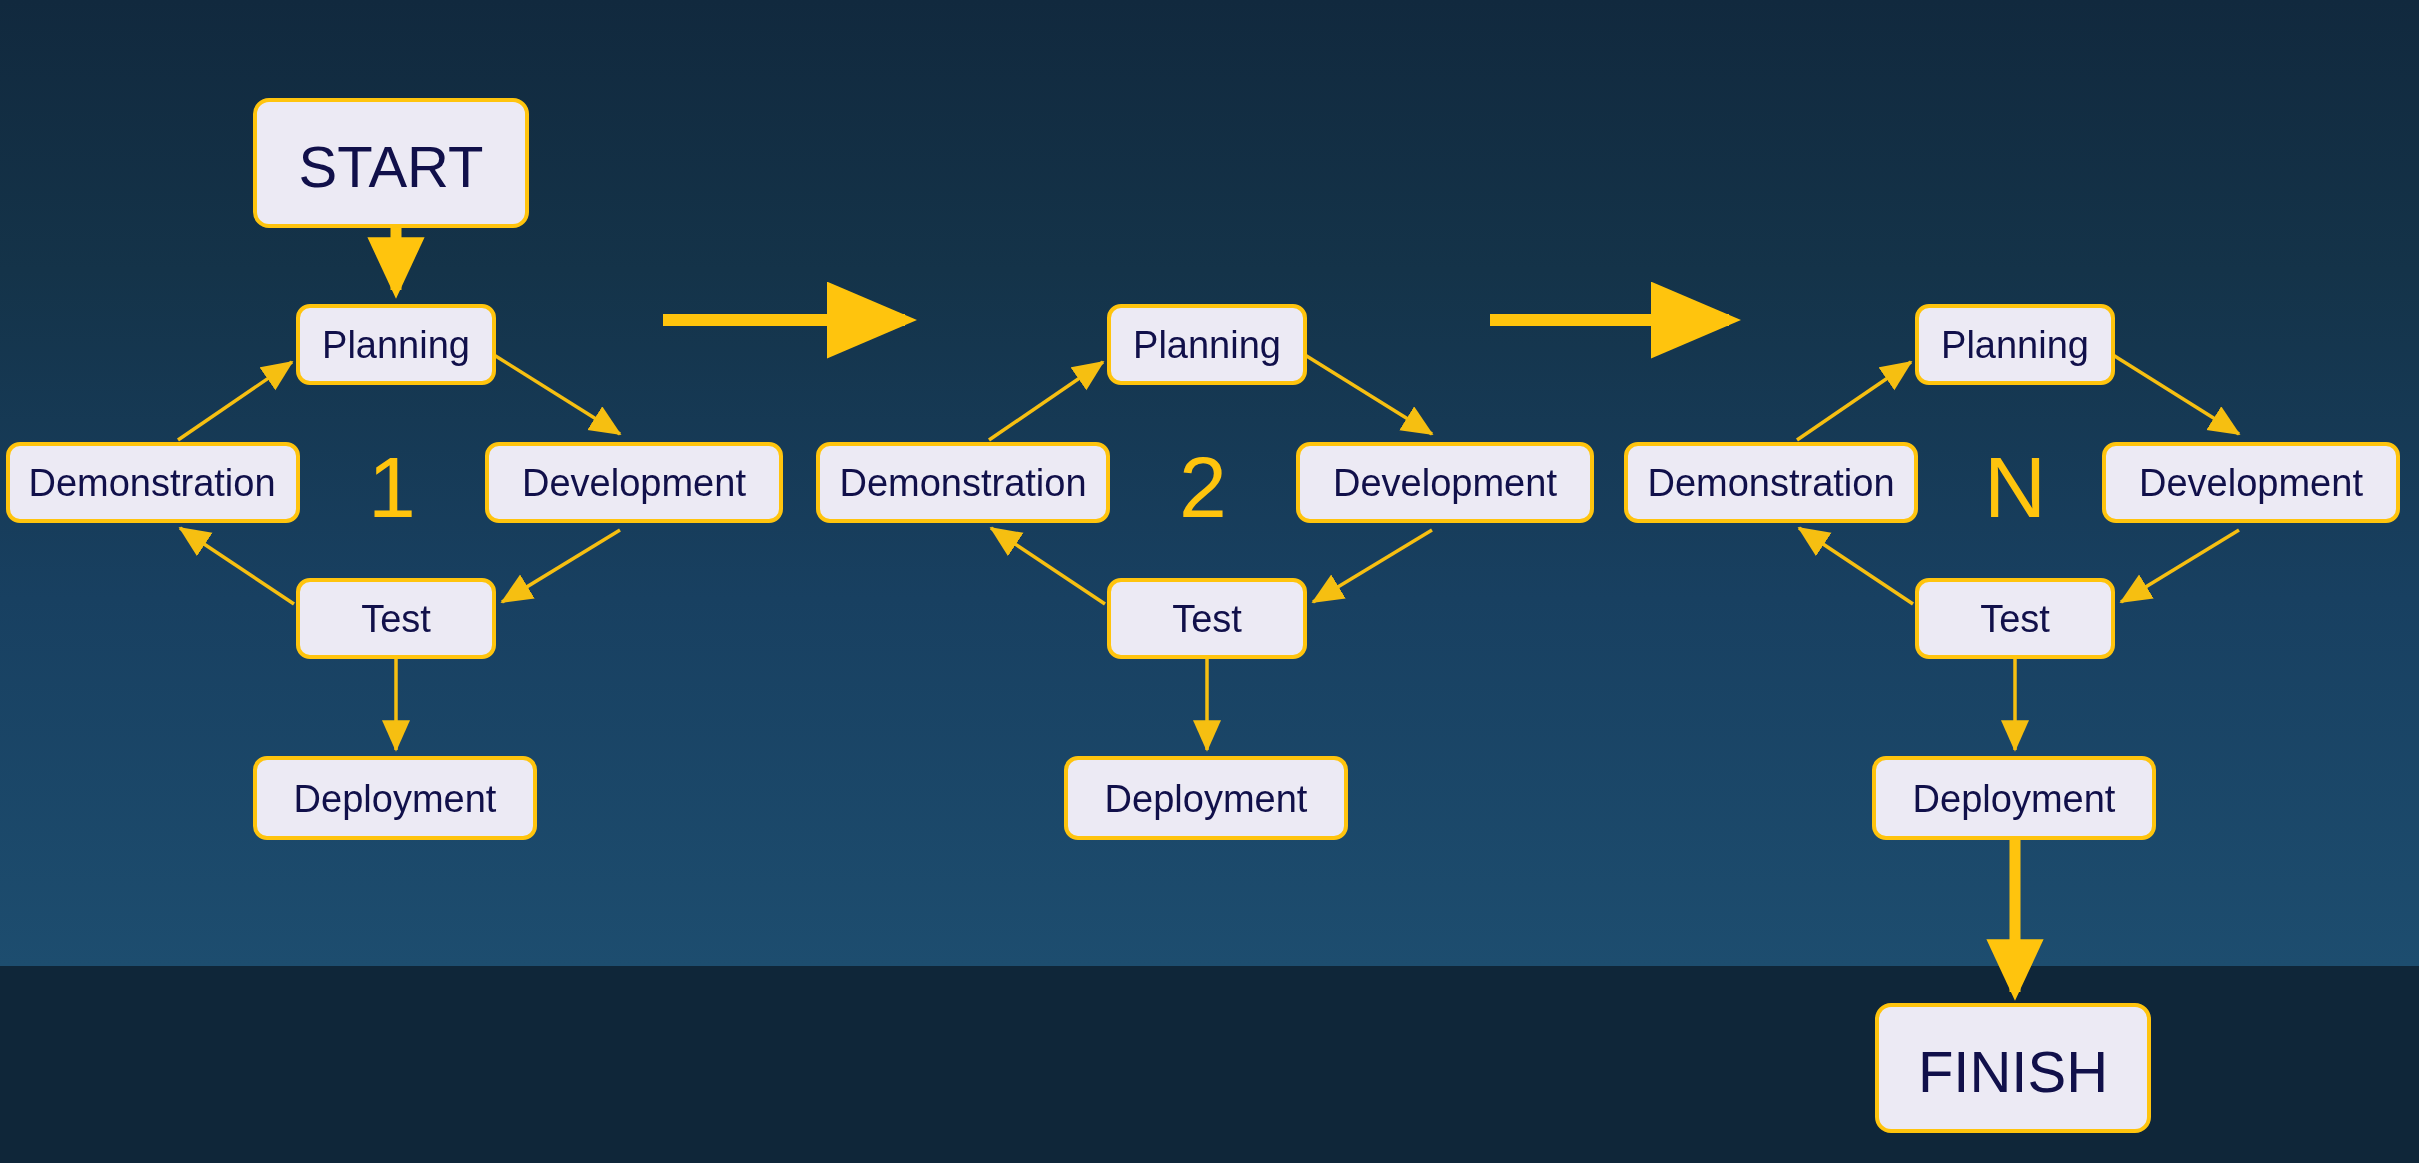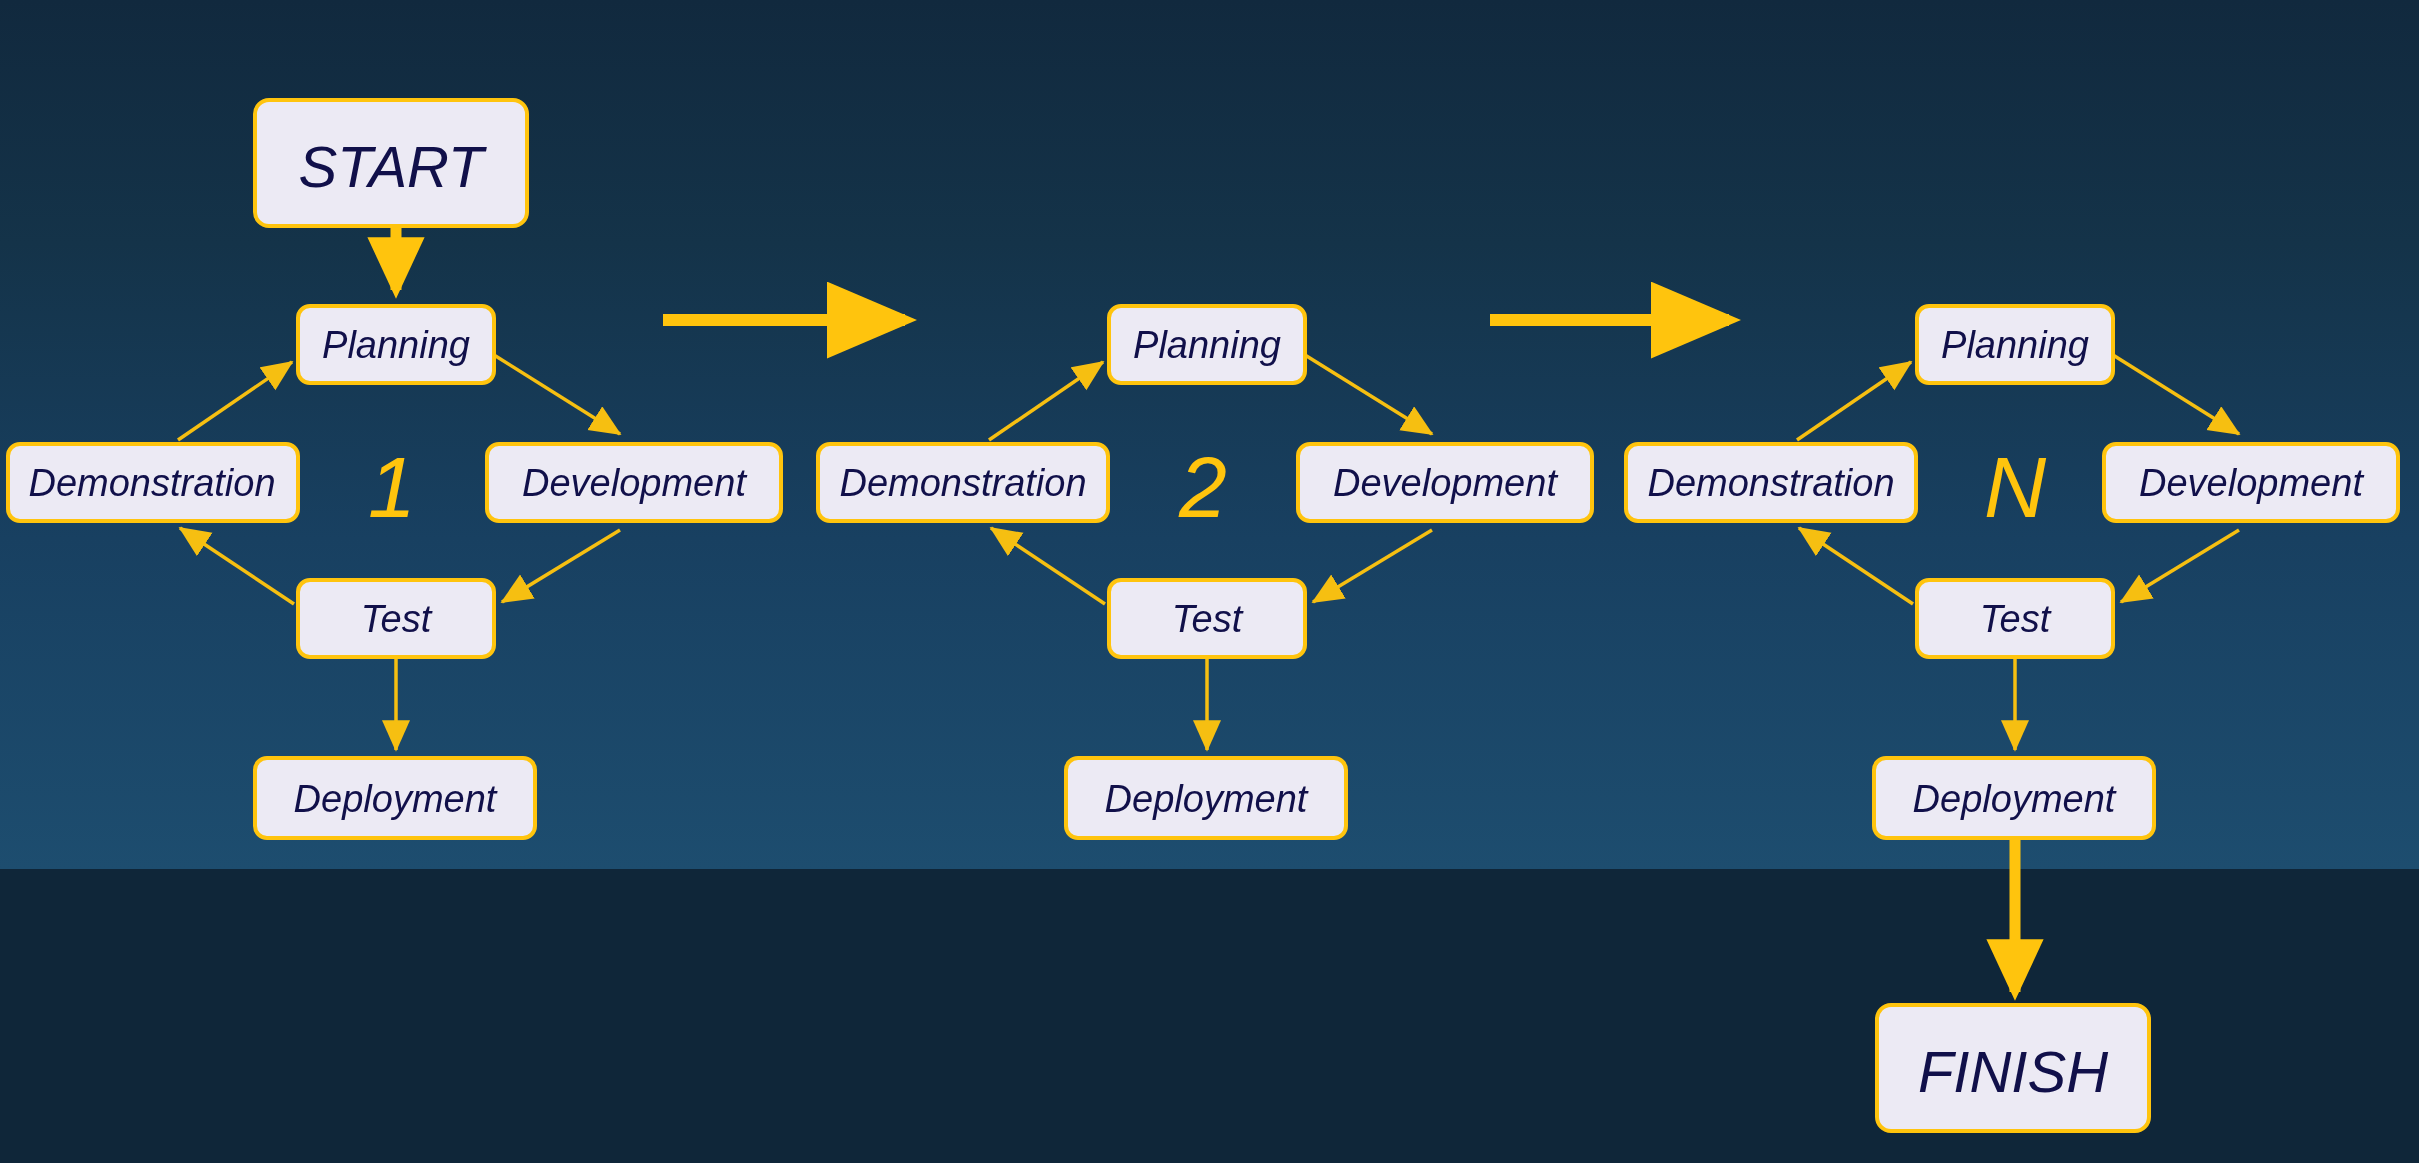--- a/index.html
+++ b/index.html
@@ -10,23 +10,22 @@
   }
   body {
     width: 2419px;
     height: 1163px;
     overflow: hidden;
     font-family: "Liberation Sans", sans-serif;
   }
   #diagram-root {
     position: relative;
     width: 2419px;
-    height: 869px;
+    height: 966px;
     background: linear-gradient(to bottom, #11293e 0%, #143349 28%, #184061 62%, #1d4d6f 100%);
-    font-style: italic;
   }
   svg.canvas {
     position: absolute;
     top: 0;
     left: 0;
     width: 2419px;
     height: 1163px;
     display: block;
   }
   .node-rect {

